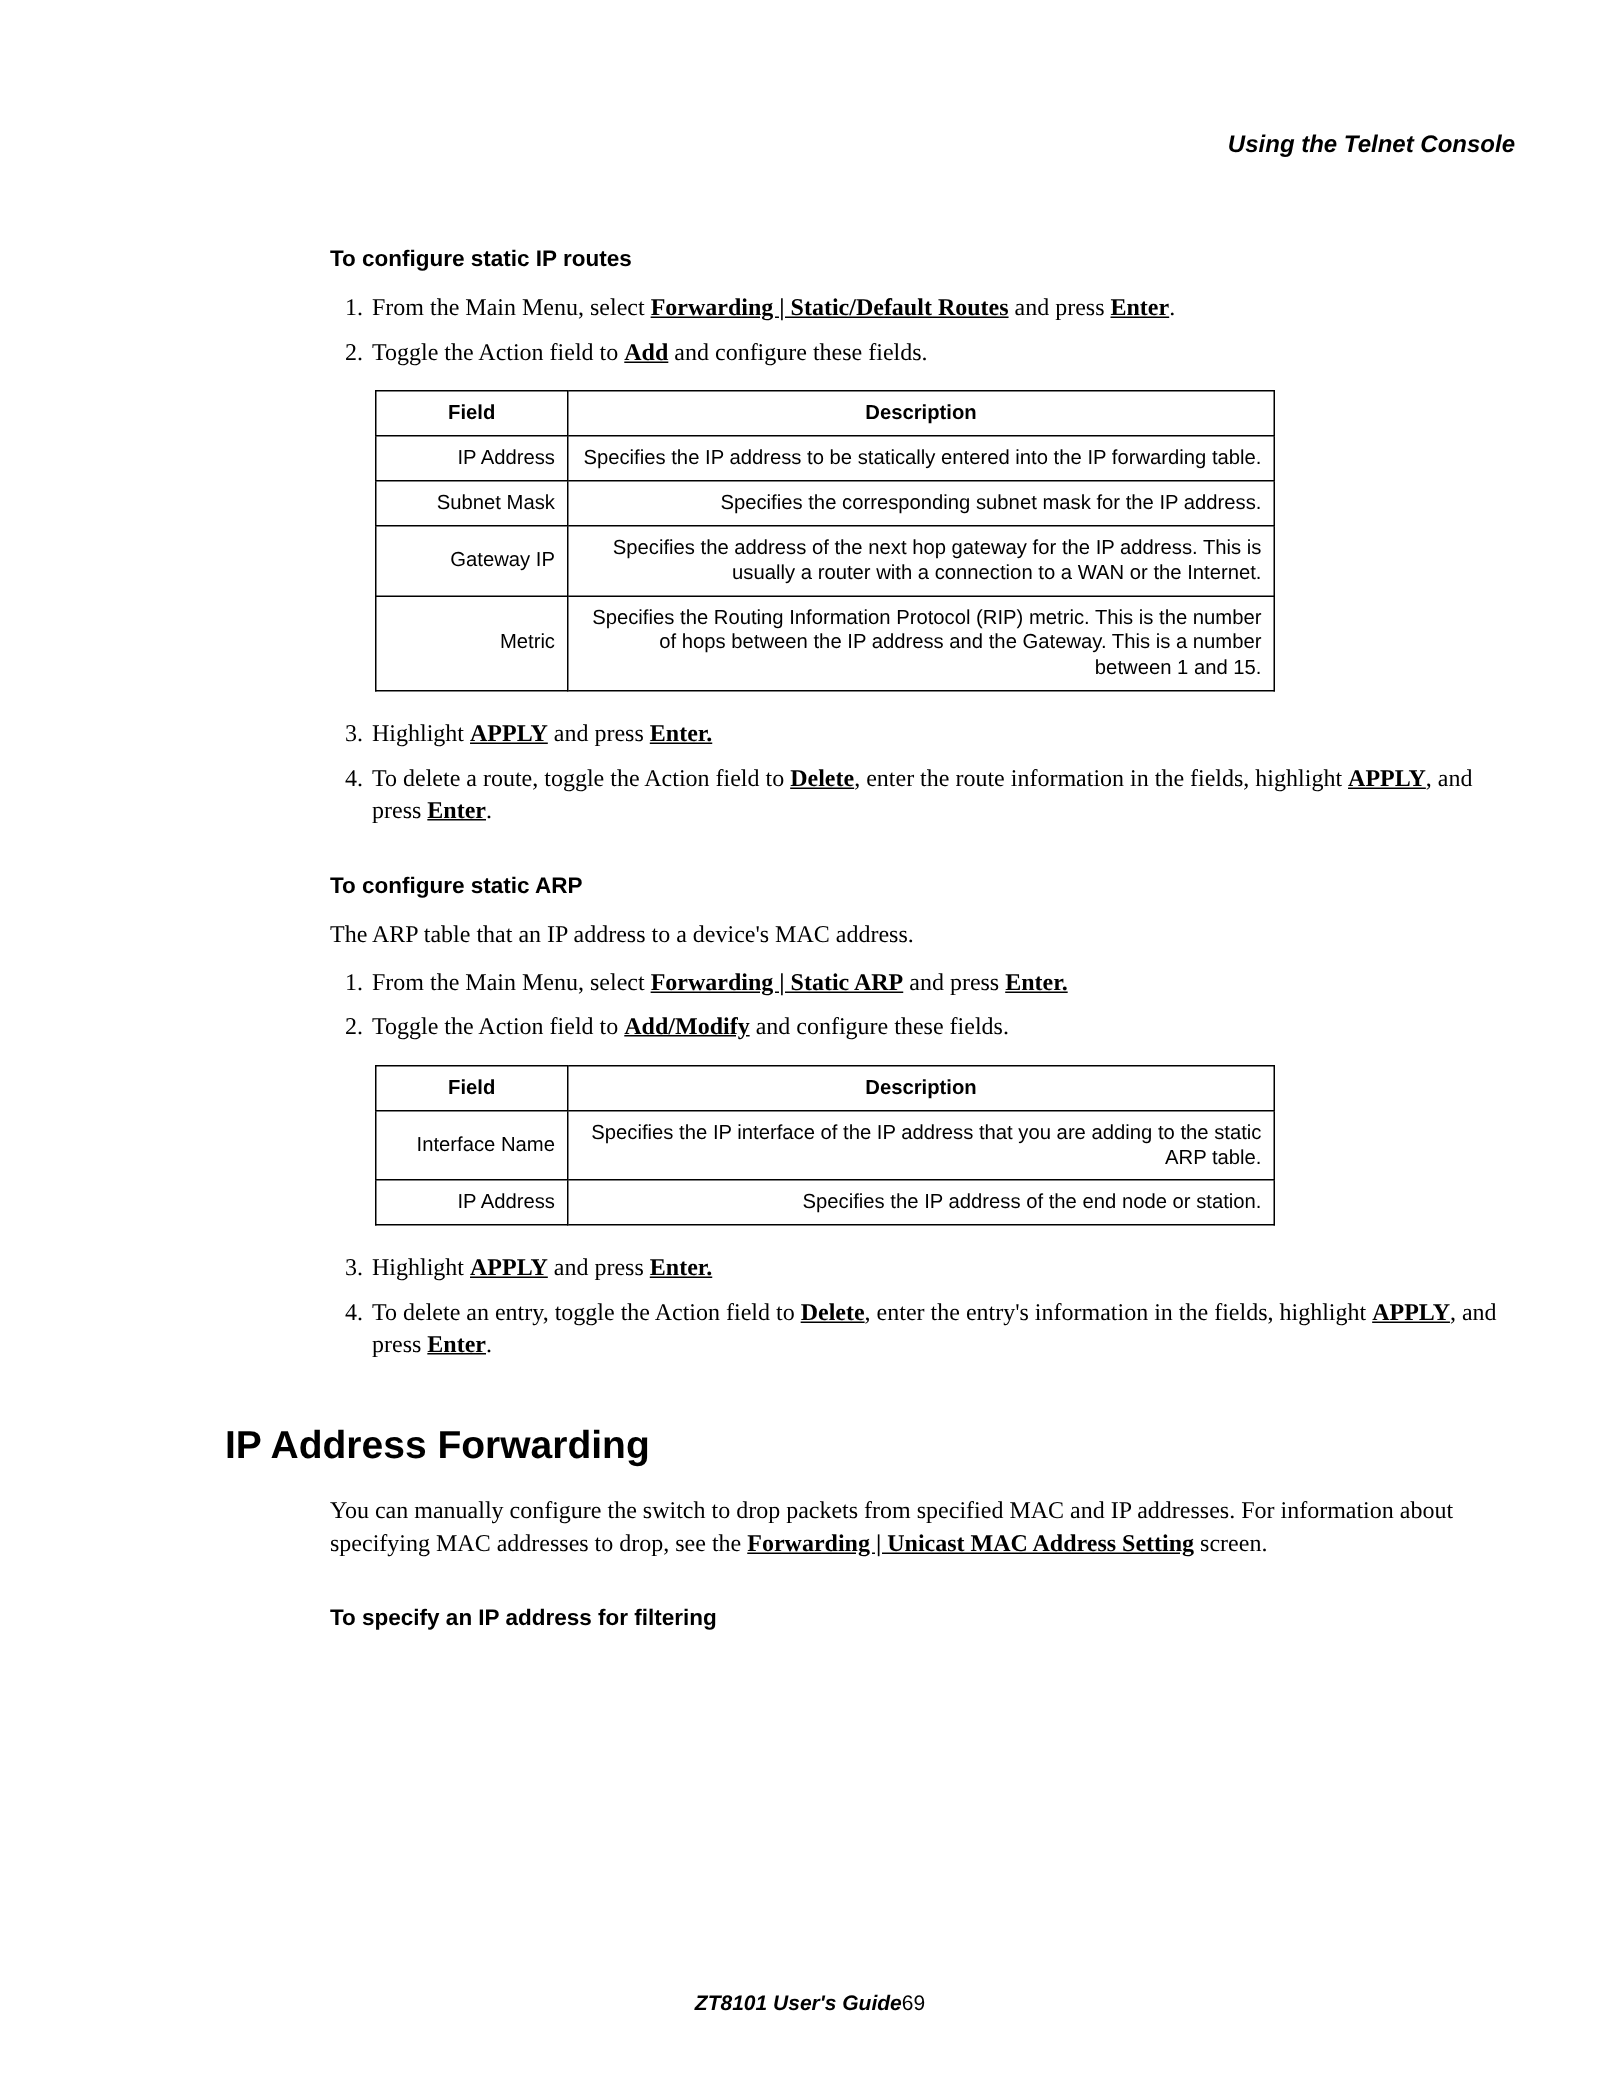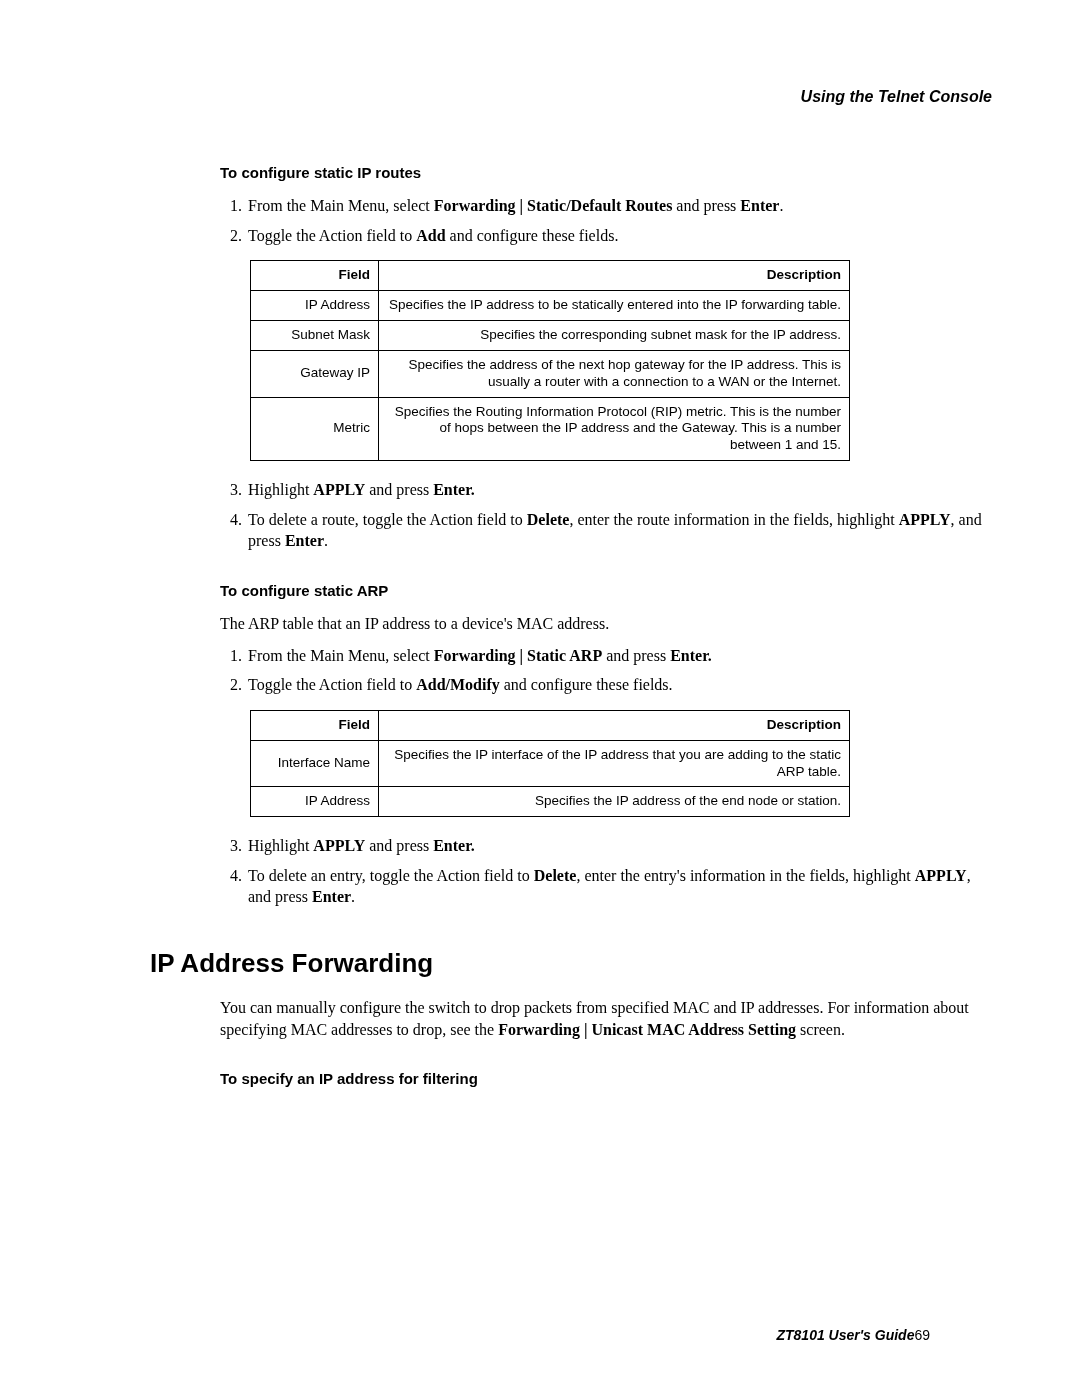--- a/index.html
+++ b/index.html
@@ -5,21 +5,21 @@
   * { box-sizing: border-box; margin: 0; padding: 0; }
   body {
     width: 1080px;
     height: 1397px;
     background: #fff;
     font-family: "Times New Roman", Times, serif;
     color: #000;
     position: relative;
   }
   .page {
-    padding: 88px 84px 60px 150px;
+    padding: 88px 66px 60px 150px;
   }
   .header-right {
     text-align: right;
     font-family: Arial, Helvetica, sans-serif;
     font-weight: bold;
     font-style: italic;
     font-size: 16px;
     margin-bottom: 58px;
     padding-right: 4px;
   }
@@ -49,50 +49,50 @@
     font-size: 16px;
     line-height: 1.35;
     margin-left: 70px;
     margin-right: 4px;
     padding-left: 26px;
   }
   ol.num-list li {
     margin-bottom: 8px;
     padding-left: 2px;
   }
-  .b { font-weight: bold; }
+  .b { font-weight: bold; text-decoration: underline; }
   table.data {
     border-collapse: collapse;
     font-family: Arial, Helvetica, sans-serif;
     font-size: 13.5px;
     margin-left: 100px;
     margin-right: 4px;
     margin-top: 14px;
     margin-bottom: 18px;
     width: 600px;
   }
   table.data th, table.data td {
     border: 1px solid #000;
     padding: 6px 8px;
     text-align: right;
     vertical-align: middle;
     line-height: 1.25;
   }
   table.data th {
     font-weight: bold;
-    text-align: right;
+    text-align: center;
   }
   table.data .col-field { width: 128px; }
   .footer {
     position: absolute;
     bottom: 54px;
     left: 150px;
     right: 150px;
     display: flex;
-    justify-content: flex-end;
+    justify-content: center;
     font-family: Arial, Helvetica, sans-serif;
     font-size: 14px;
   }
   .footer .guide { font-style: italic; font-weight: bold; }
 </style>
 </head>
 <body>
 
 <div class="page">
   <div class="header-right">Using the Telnet Console</div>

